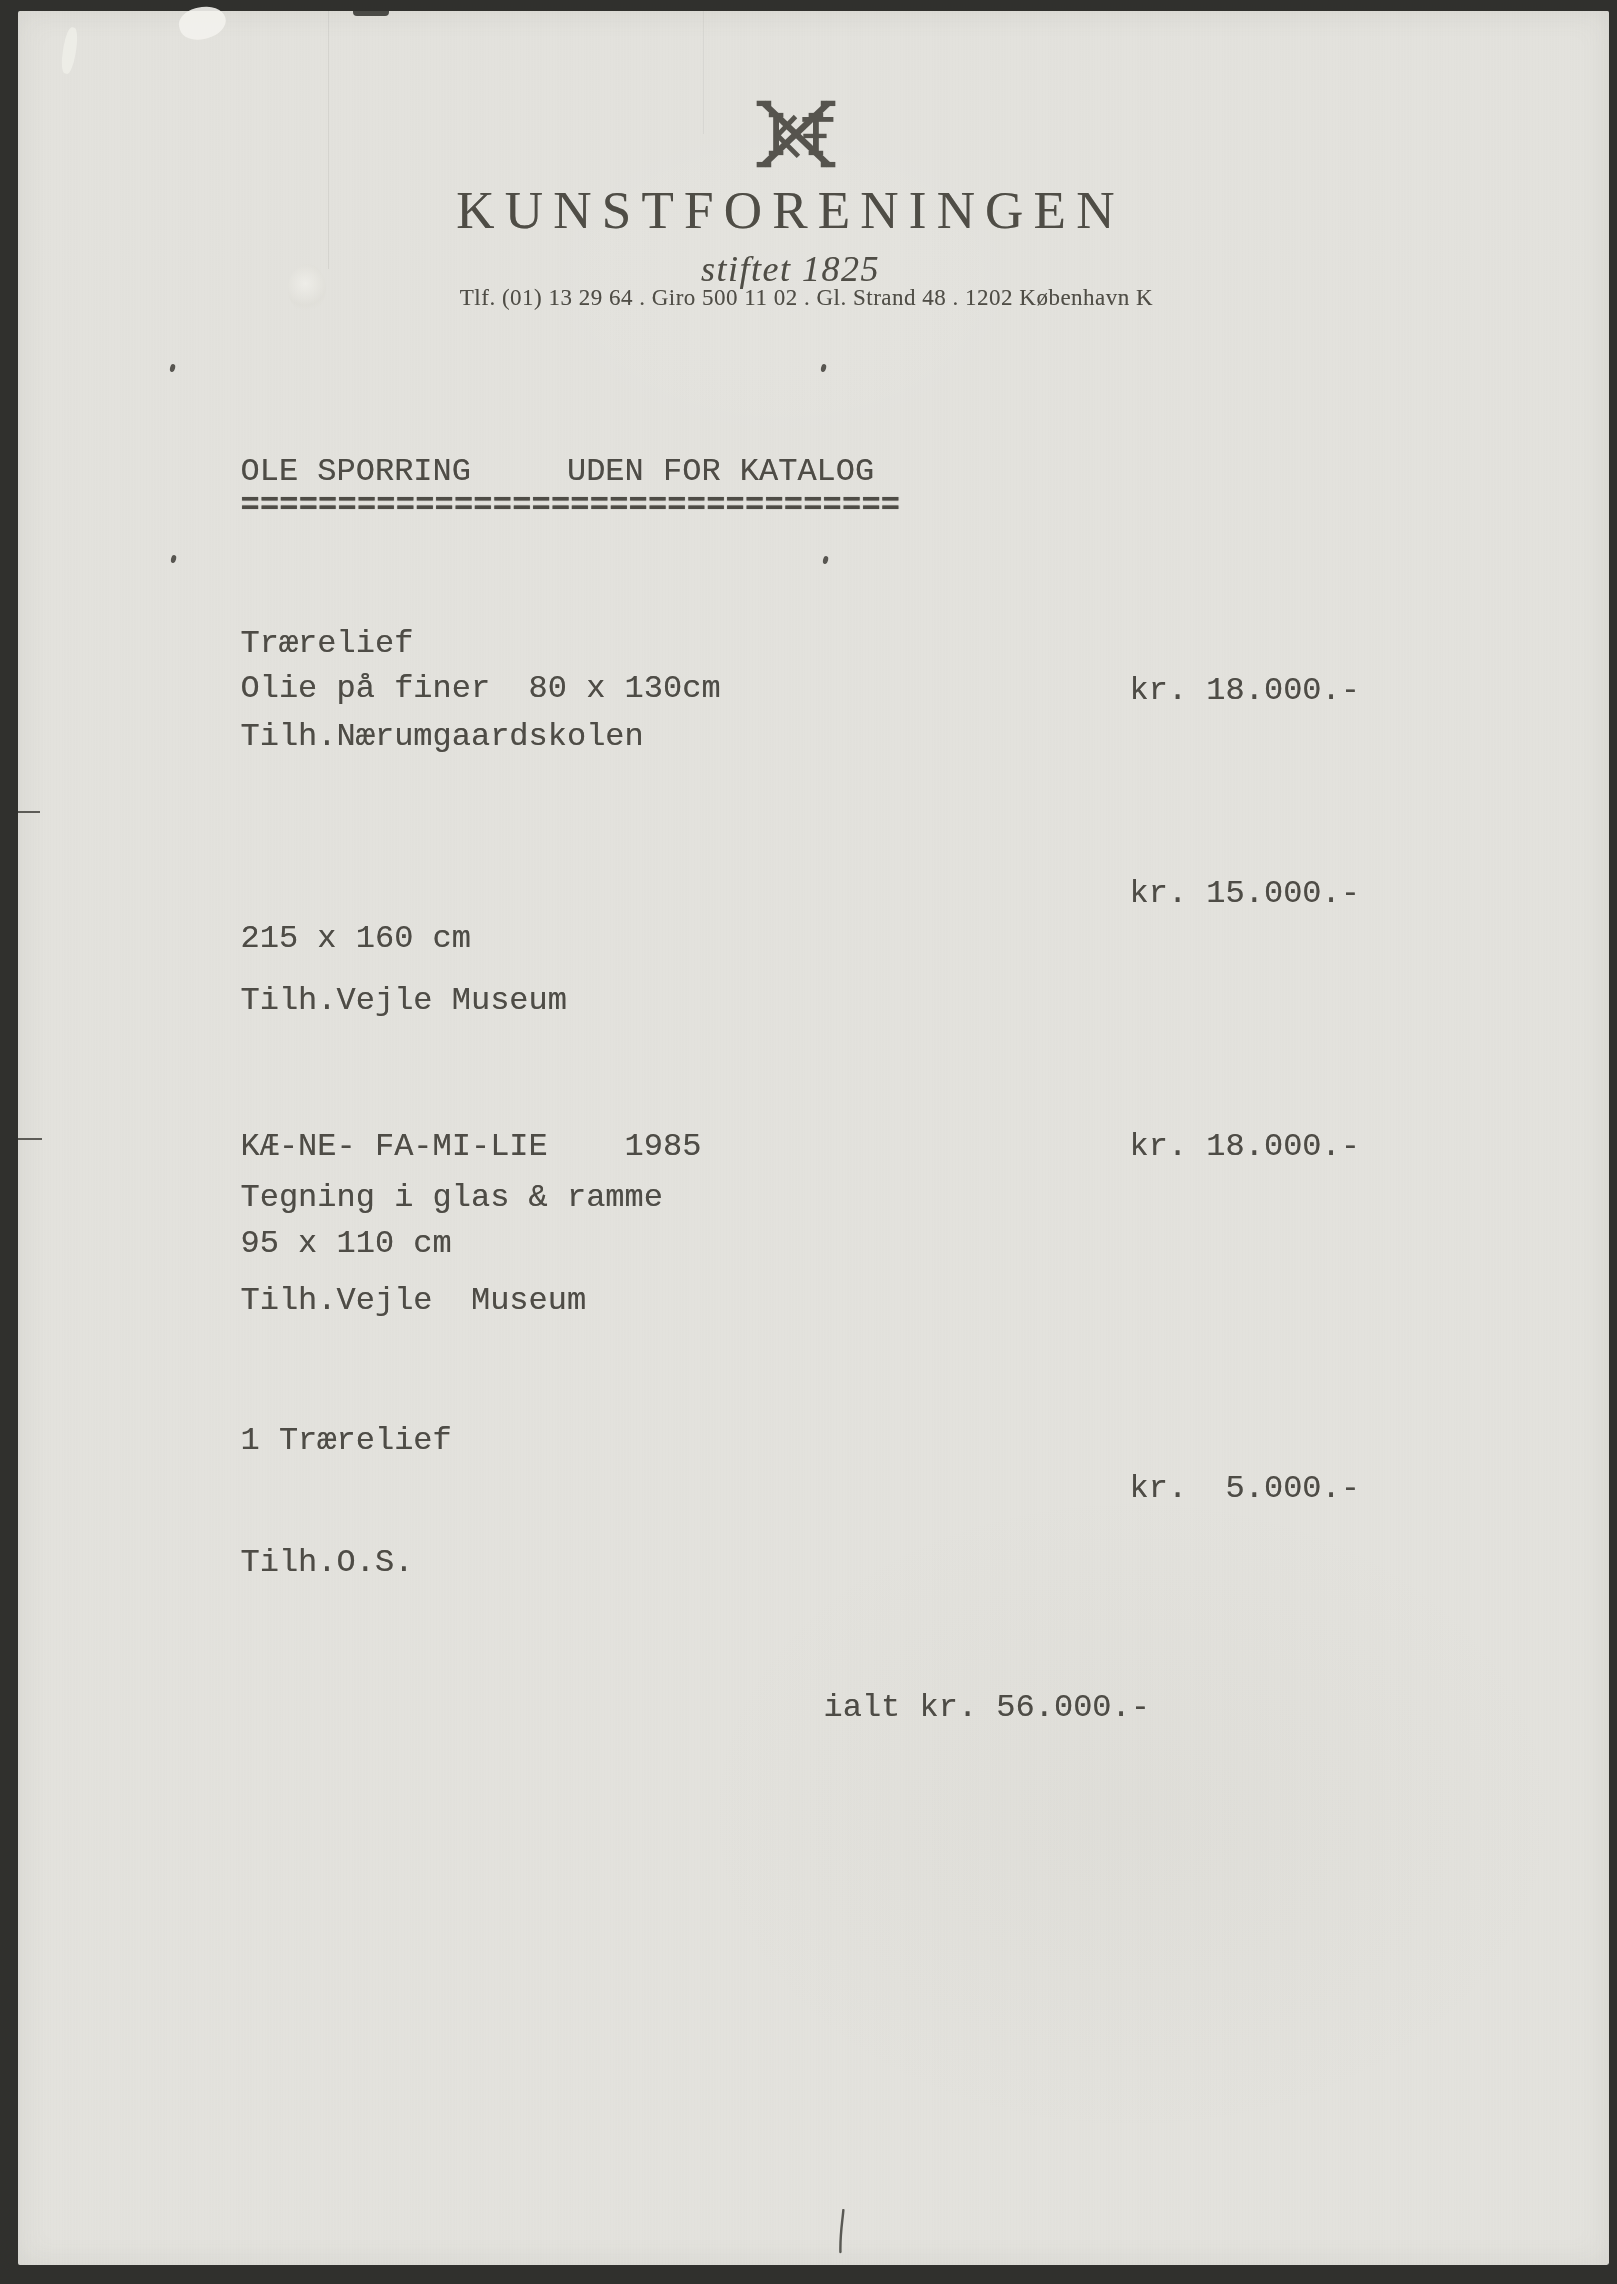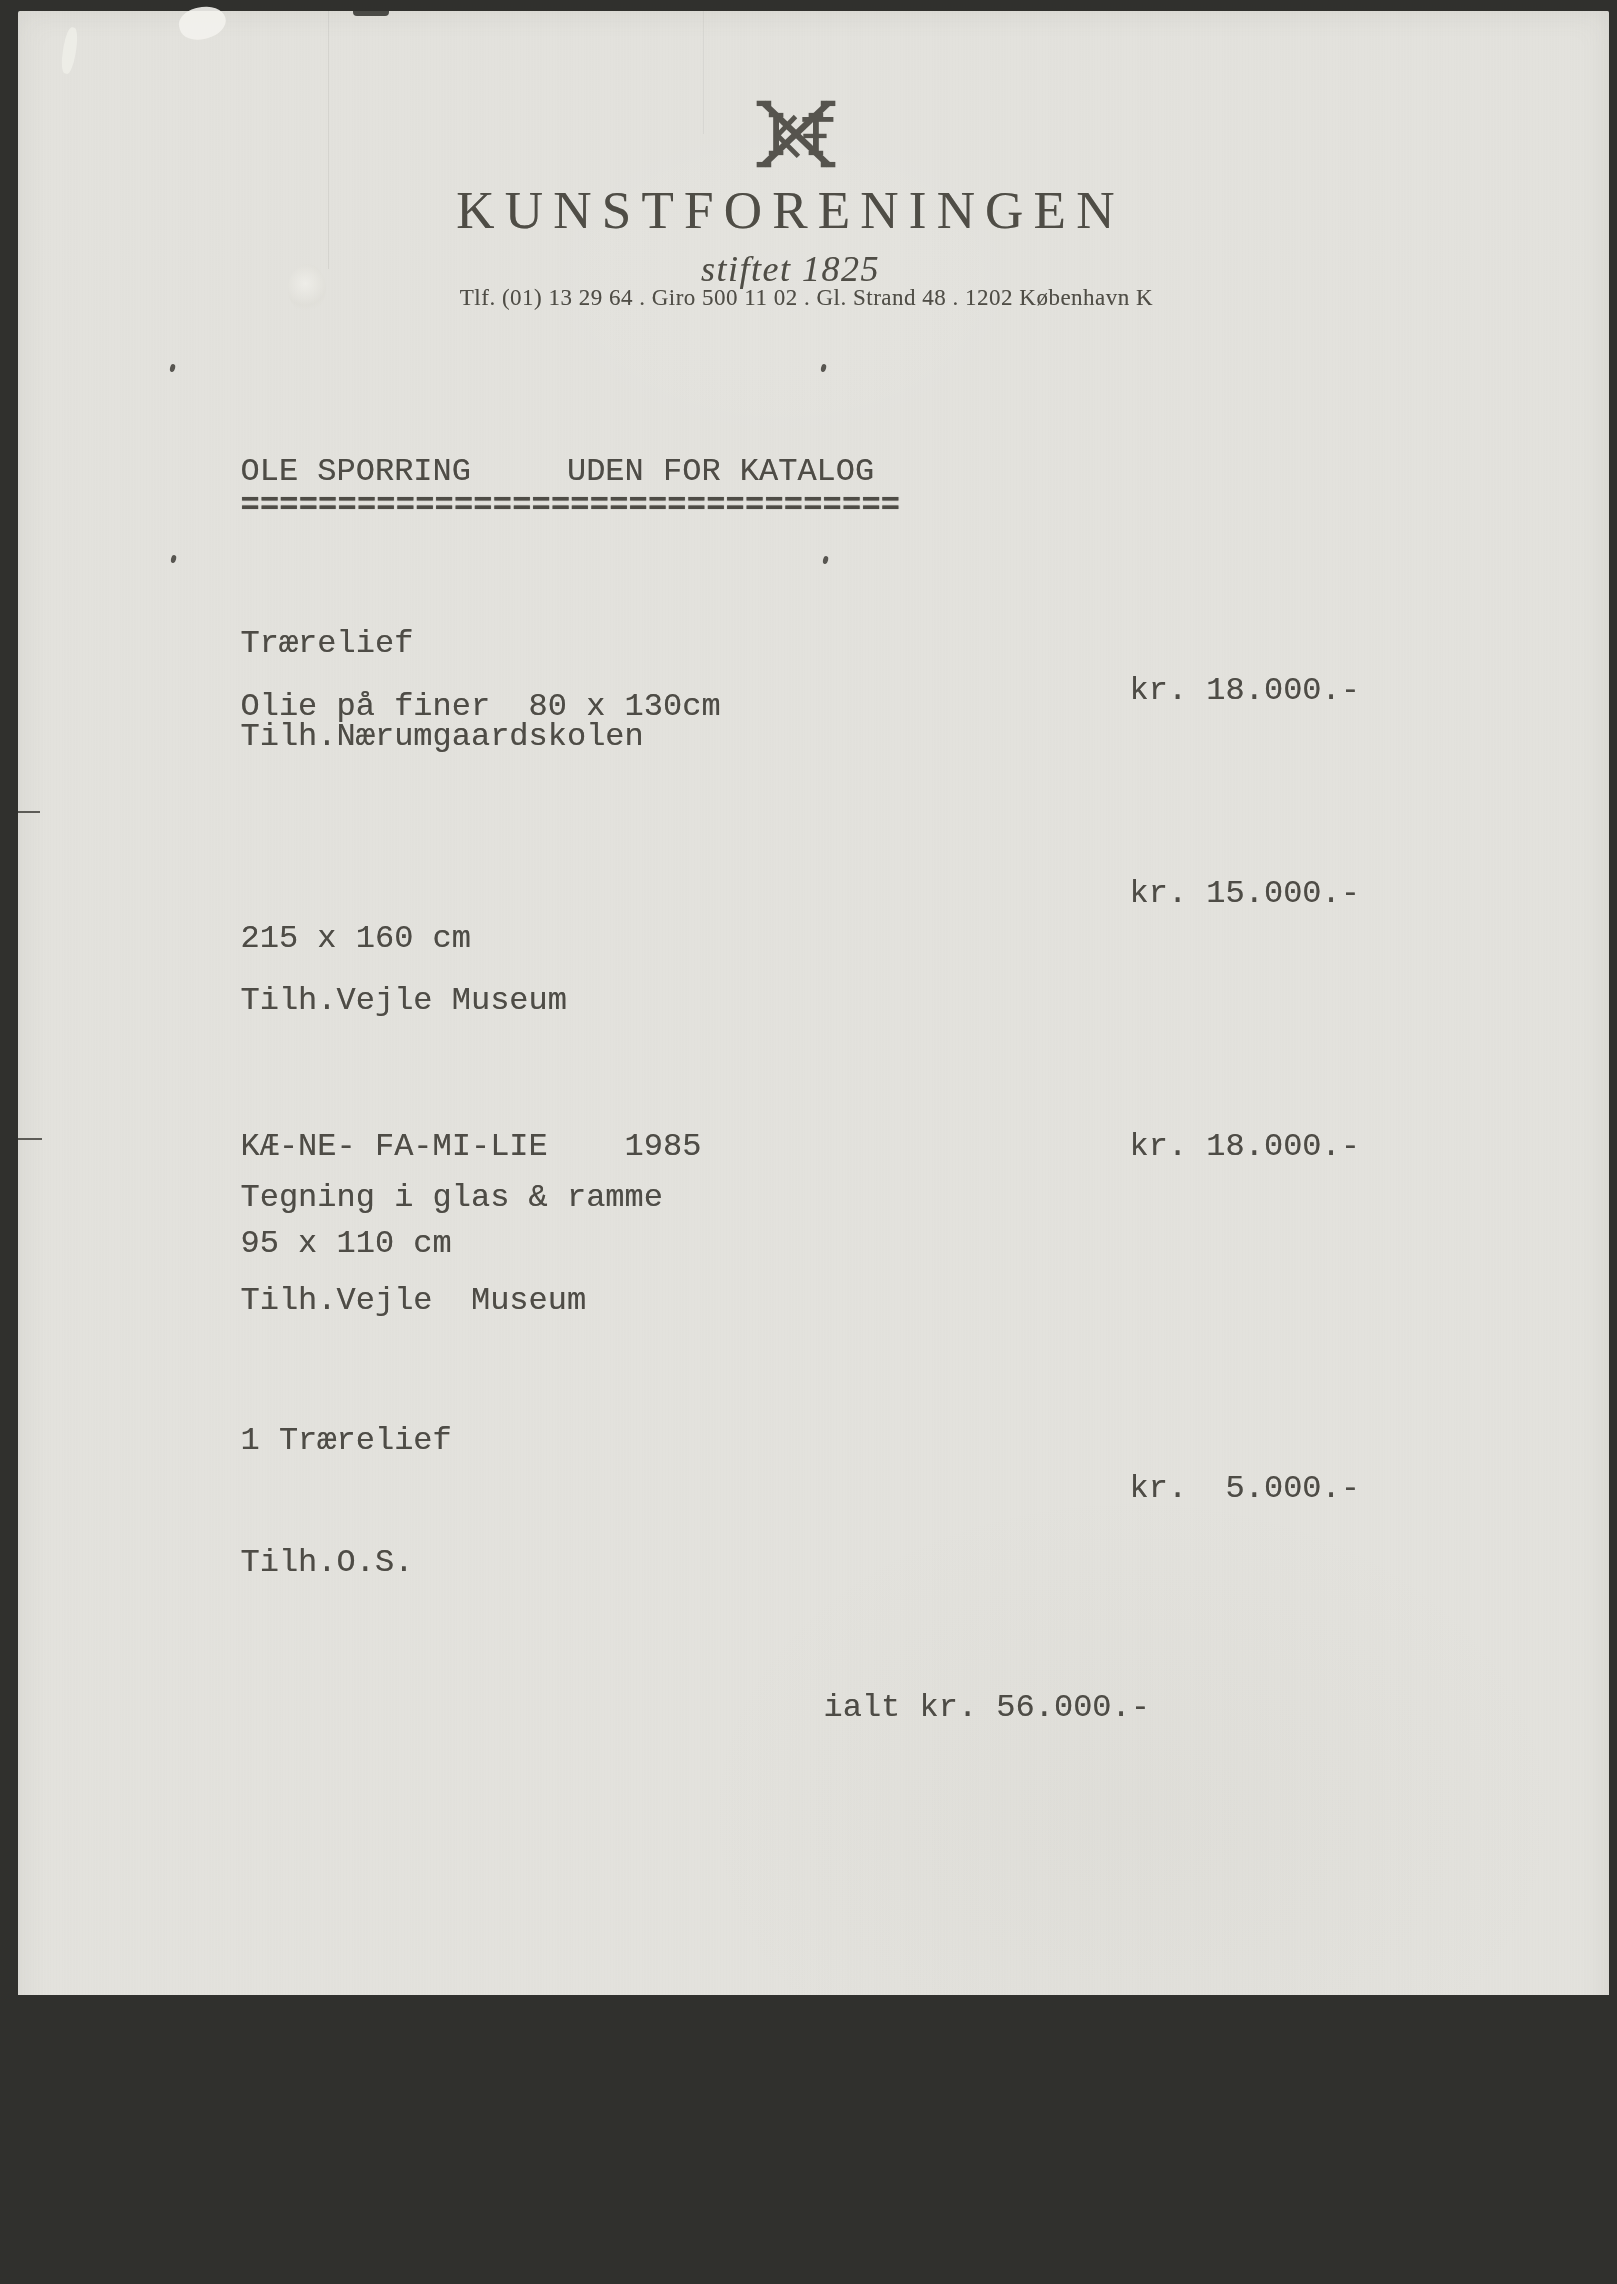--- a/index.html
+++ b/index.html
@@ -1,18 +1,18 @@
 <!DOCTYPE html>
 <html style="font-size:7.8px"><head>
 <meta charset="utf-8">
 <style>
   html,body{margin:0;padding:0;background:#30302d;}
   .scan{
     position:relative;
-    width:1617px;height:1995px;
+    width:1617px;height:2284px;
     background:#30302d;
     overflow:hidden;
     font-family:"Liberation Serif", serif;
   }
   .paper{
     position:absolute;
     left:17.5px;top:10.7px;
     width:1591px;height:2254px;
     background:#e3e2dd;
     background-image:
@@ -108,21 +108,21 @@
     </svg>
 
     <div class="lh-line lh-name">KUNSTFORENINGEN</div>
     <div class="lh-line lh-founded">stiftet 1825</div>
     <div class="lh-line lh-contact">Tlf. (01) 13 29 64 . Giro 500 11 02 . Gl. Strand 48 . 1202 København K</div>
 
     <div class="tw" style="top:445px">OLE SPORRING     UDEN FOR KATALOG</div>
     <div class="tw equals" style="top:479px">==================================</div>
 
     <div class="tw" style="top:617px">Trærelief</div>
-    <div class="tw" style="top:680px">Olie på finer  80 x 130cm</div>
+    <div class="tw" style="top:662px">Olie på finer  80 x 130cm</div>
     <div class="tw price" style="top:664px">kr. 18.000.-</div>
     <div class="tw" style="top:710px">Tilh.Nærumgaardskolen</div>
 
     <div class="tw price" style="top:867px">kr. 15.000.-</div>
     <div class="tw" style="top:912px">215 x 160 cm</div>
     <div class="tw" style="top:974px">Tilh.Vejle Museum</div>
 
     <div class="tw" style="top:1120px">KÆ-NE- FA-MI-LIE    1985</div>
     <div class="tw price" style="top:1120px">kr. 18.000.-</div>
     <div class="tw" style="top:1171px">Tegning i glas &amp; ramme</div>

